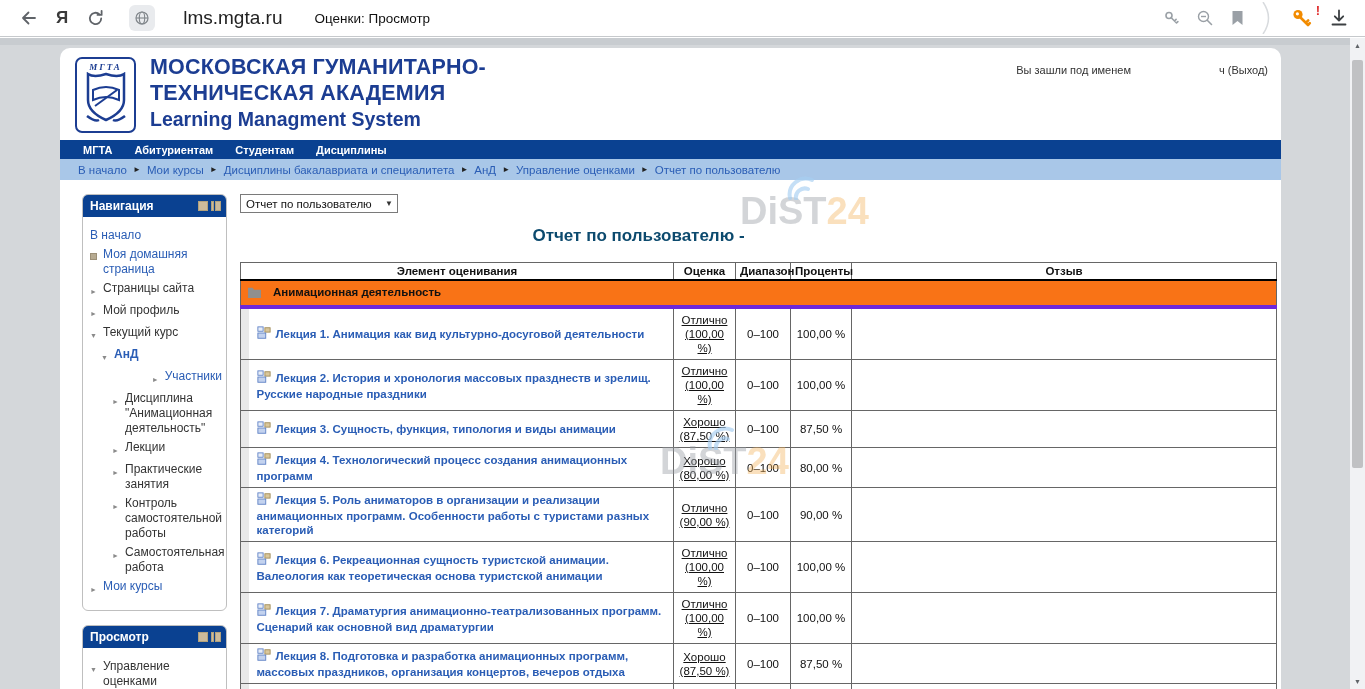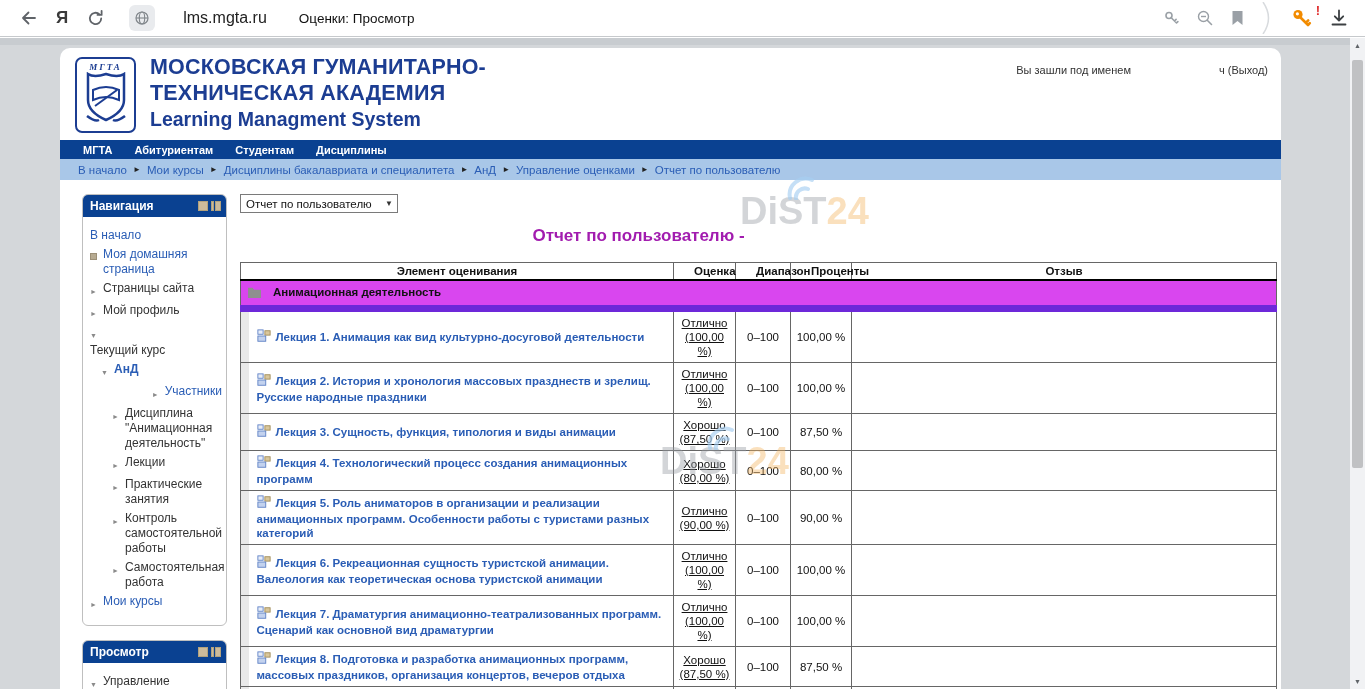--- a/index.html
+++ b/index.html
@@ -3,21 +3,21 @@
 <meta charset="utf-8">
 <style>
   * { box-sizing: border-box; margin: 0; padding: 0; }
   html,body { width:1365px; height:689px; overflow:hidden; font-family:"Liberation Sans", sans-serif; background:#fff; }
 
   
   .browser-bar { position:absolute; left:0; top:0; width:1365px; height:37px; background:#fff; border-bottom:1px solid #c6c9cc; display:flex; align-items:center; }
   .bb-left { display:flex; align-items:center; gap:18px; padding-left:18px; }
   .yandex-letter { font-size:17px; font-weight:bold; color:#3a3a3a; }
   .omni-chip { width:26px; height:26px; background:#e9ebee; border-radius:6px; display:flex; align-items:center; justify-content:center; margin-left:6px; }
-  .omni-text { font-size:16px; color:#222; margin-left:10px; }
+  .omni-text { font-size:19px; color:#222; margin-left:10px; }
   .omni-title { font-size:13.5px; color:#111; margin-left:14px; }
   .bb-spacer { flex:1; }
   .bb-right { display:flex; align-items:center; gap:16px; padding-right:16px; }
   .bicon { display:flex; align-items:center; justify-content:center; }
   .pw-alert { position:relative; }
   .pw-alert .excl { position:absolute; right:-7px; top:-4px; color:#e03131; font-weight:bold; font-size:13px; }
 
   
   .page-bg { position:absolute; left:0; top:38px; width:1350px; height:651px; background:#d4d7da; }
   .page-strip { position:absolute; left:0; top:0; width:100%; height:7px; background:#c8ccd0; }
@@ -62,36 +62,36 @@
   .marker { flex:none; width:13px; color:#8a8a8a; font-size:7px; padding-top:3px; }
   .marker.sq::before { content:""; display:inline-block; width:5px; height:5px; background:#b7ab92; border:1px solid #9c9078; margin-top:3px; }
   .s-link { color:#2a5db5; cursor:pointer; }
   .s-bold { font-weight:bold; }
   .s-text { color:#333; cursor:pointer; }
 
   
   .main-col { margin-left:13px; flex:1; position:relative; padding-right:5px; }
   .report-select { width:158px; height:19px; border:1px solid #7a7a7a; background:#fff; font-size:11.5px; color:#111; display:flex; align-items:center; justify-content:space-between; padding:0 4px 0 5px; cursor:pointer; }
   .report-select .arr { font-size:8px; color:#333; }
-  .report-title { text-align:center; font-size:17px; font-weight:bold; color:#a21caf; margin:13px 240px 16px 0; }
+  .report-title { text-align:center; font-size:17px; font-weight:bold; color:#0c4a6e; margin:13px 240px 16px 0; }
 
   .watermark { position:absolute; font-size:38px; font-weight:bold; color:rgba(150,156,162,0.42); pointer-events:none; z-index:5; }
   .watermark .orange { color:rgba(242,178,90,0.40); }
   .wm-signal { position:absolute; left:44px; top:-16px; }
   .wm1 { left:500px; top:-4px; }
   .wm2 { left:420px; top:246px; }
 
   
   table.grades { border-collapse:collapse; width:1036px; border:1px solid #333; background:#fff; font-size:11.5px; color:#111; table-layout:fixed; }
-  .grades th { border:1px solid #666; border-bottom:2px solid #000; padding:2px 20px; font-weight:bold; text-align:center; }
+  .grades th { border:1px solid #666; border-bottom:2px solid #000; padding:2px 4px; font-weight:bold; text-align:center; }
   .grades td { border:1px solid #666; padding:4px 5px; vertical-align:middle; line-height:14px; }
   .grades td.indent { padding:0; background:#e9e9e9; border-right:none; }
   .grades td.element { border-left:none; padding-left:8px; }
   .grades td.c { text-align:center; }
-  tr.category td { background:#d946ef; border-bottom:7px solid #6d28d9; font-weight:bold; padding:4px 6px; }
+  tr.category td { background:#f97316; border-bottom:4px solid #6d28d9; font-weight:bold; padding:4px 6px; }
   .cat-label { margin-left:6px; }
   a.lesson-link { color:#2a5db5; font-weight:bold; text-decoration:none; cursor:pointer; }
   .row-icon { display:inline-block; vertical-align:-2px; margin-right:5px; }
   .grade-line { text-align:center;text-decoration:underline; }
 </style>
 </head>
 <body>
 
 <div class="browser-bar">
   <div class="bb-left">
@@ -229,21 +229,21 @@
                 <span class="s-link">Моя домашняя страница</span>
               </div>
               <div class="nav-item" style="margin-left: 0px;">
                 <span class="marker">►</span>
                 <span class="s-text">Страницы сайта</span>
               </div>
               <div class="nav-item" style="margin-left: 0px;">
                 <span class="marker">►</span>
                 <span class="s-text">Мой профиль</span>
               </div>
-              <div class="nav-item" style="margin-left: 0px; flex-direction: column;">
+              <div class="nav-item" style="margin-left: 0px;">
                 <span class="marker">▼</span>
                 <span class="s-text">Текущий курс</span>
               </div>
               <div class="nav-item" style="margin-left: 11px;">
                 <span class="marker">▼</span>
                 <span class="s-link s-bold">АнД</span>
               </div>
               <div class="nav-item" style="margin-left: 22px; justify-content: flex-end;">
                 <span class="marker">►</span>
                 <span class="s-link">Участники</span>

